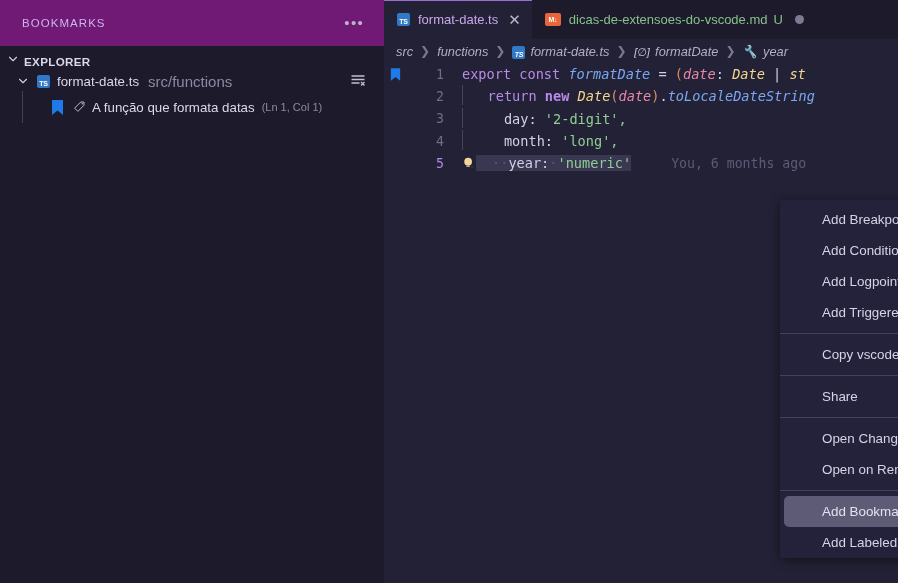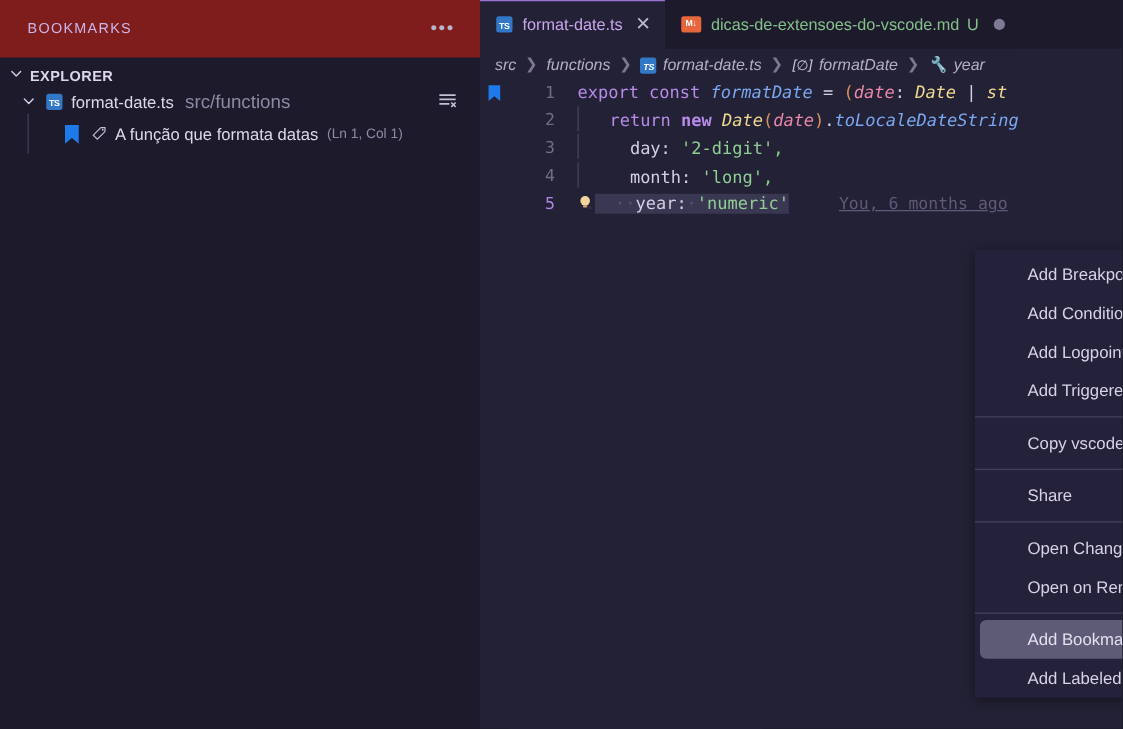--- a/index.html
+++ b/index.html
@@ -16,21 +16,21 @@
   .sidebar {
     width: 384px; height: 583px;
     background: #1d1a2b;
     display: flex; flex-direction: column;
     flex: none;
   }
   .sidebar-header {
     height: 46px; flex: none;
     display: flex; align-items: center;
     padding: 0 14px 0 22px;
-    background: #7f1d1d;
+    background: #701a75;
     justify-content: center;
   }
   .sidebar-title {
     font-size: 11.5px; letter-spacing: 1.05px;
     color: #cbb4e8; font-weight: 400;
     flex: 1;
   }
   .dots-icon {
     color: #b9b3cc; font-size: 15px; letter-spacing: 1.3px;
     line-height: 10px; padding: 4px 6px; cursor: pointer;
@@ -159,21 +159,20 @@
   .prop { color:#d4cfe4; }
   .str { color:#8fcf94; }
   .bulb {
     display:inline-block; width:14px; height:14px; vertical-align:-2px;
   }
   .sel { background: #3a3752; padding-left: 16px; }
   .ws-dot { color:#5a5575; }
   .blame-inline {
     font-family: "DejaVu Sans Mono", monospace; font-size: 13.2px; color:#5f5a77;
     margin-left: 40px;
-    text-decoration: underline;
   }
 
   
   .ctx-menu {
     position: absolute; left: 396px; top: 200px; width: 325px;
     background: #24223a; z-index: 40;
     box-shadow: 0 2px 10px rgba(0,0,0,.45);
     padding: 4px 0 0 0;
   }
   .ctx-item {

